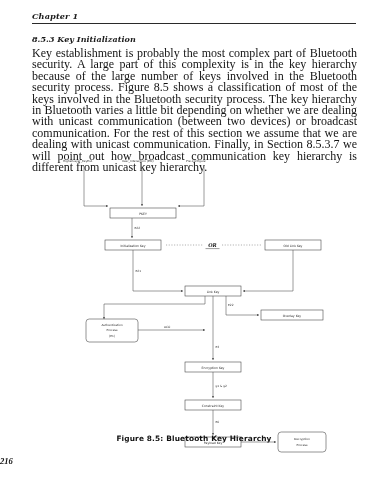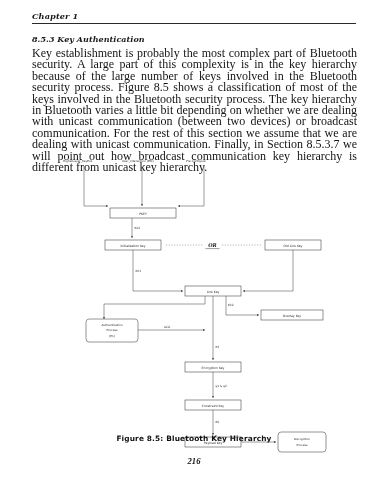--- a/index.html
+++ b/index.html
@@ -80,21 +80,21 @@
     font-weight: bold;
     font-size: 7.4px;
     letter-spacing: .15px;
     color: #111;
   }
   .folio {
     position: absolute;
     left: 0;
     top: 456px;
     width: 388px;
-    text-align: center;
+    text-align: left;
     font-family: "Liberation Serif", serif;
     font-style: italic;
     font-weight: bold;
     font-size: 8.6px;
     color: #141414;
   }
   
   text.dlabel {
     font-family: "DejaVu Sans", sans-serif;
     font-size: 3.05px;
@@ -117,21 +117,21 @@
   .lndot { stroke: #6a6a6a; stroke-width: .55; fill: none; stroke-dasharray: 1.1 1.6; }
 </style>
 </head>
 <body>
 
 <div id="page">
 
   <div class="chapter-head">Chapter 1</div>
   <div class="head-rule"></div>
 
-  <div class="section-head">8.5.3 Key Authentication</div>
+  <div class="section-head">8.5.3 Key Initialization</div>
 
   <div class="body-copy">
     <p>Key establishment is probably the most complex part of Bluetooth security. A large part of this complexity is in the key hierarchy because of the large number of keys involved in the Bluetooth security process. Figure 8.5 shows a classification of most of the keys involved in the Bluetooth security process. The key hierarchy in Bluetooth varies a little bit depending on whether we are dealing with unicast communication (between two devices) or broadcast communication. For the rest of this section we assume that we are dealing with unicast communication. Finally, in Section 8.5.3.7 we will point out how broadcast communication key hierarchy is different from unicast key hierarchy.</p>
   </div>
 
   <div id="figure">
     <svg width="388" height="280" viewBox="0 0 388 280" xmlns="http://www.w3.org/2000/svg">
       <defs>
         <marker id="ah" viewBox="0 0 6 6" refX="5" refY="3" markerWidth="5" markerHeight="5" orient="auto-start-reverse">
           <path d="M0,0.7 L5,3 L0,5.3 z" fill="#3a3a3a"></path>

